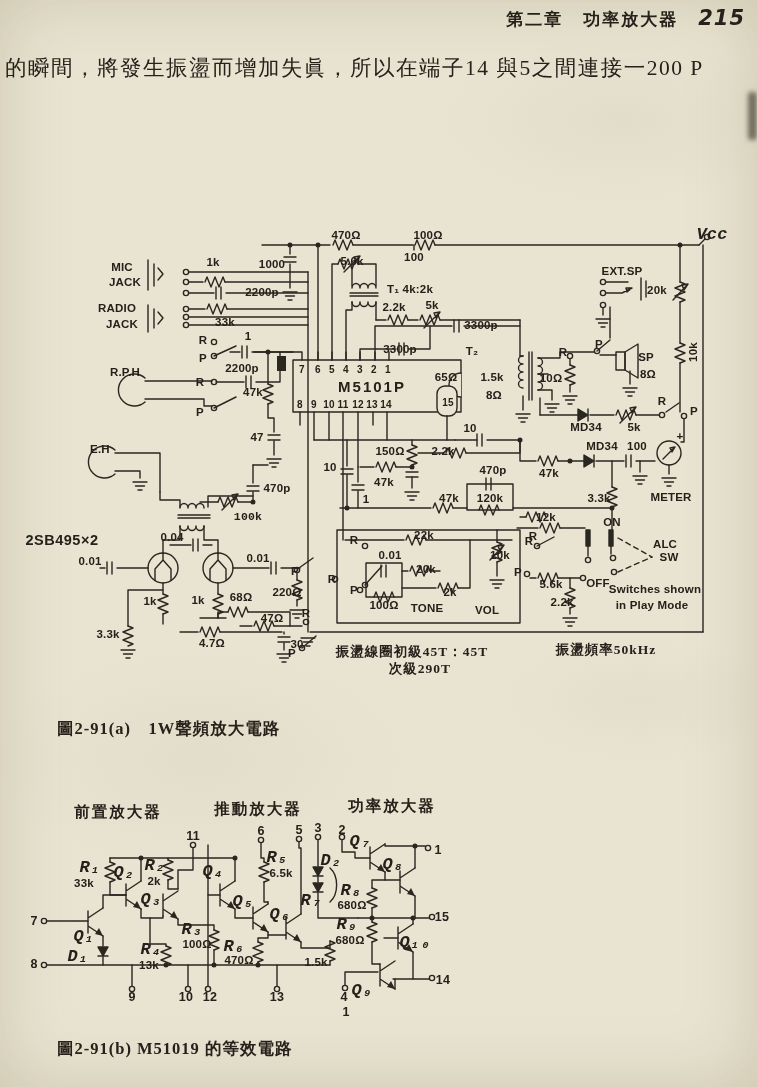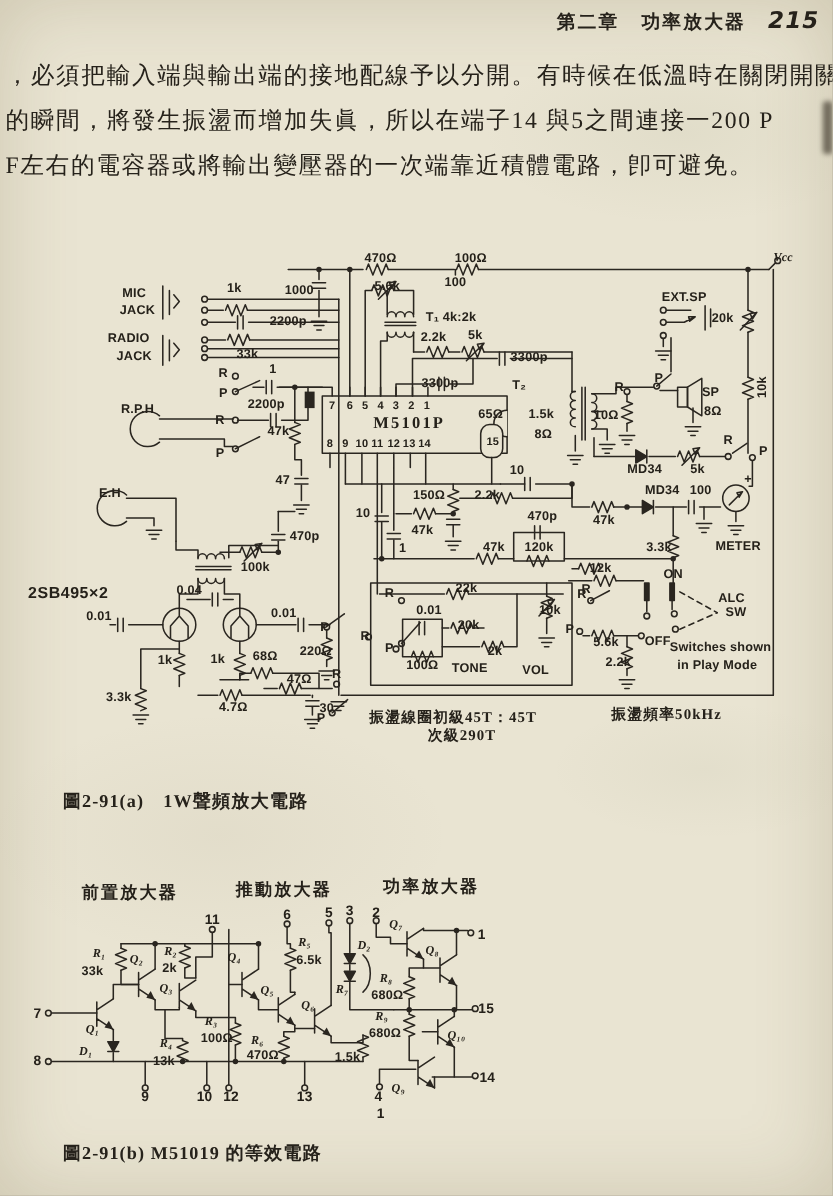--- a/index.html
+++ b/index.html
@@ -21,42 +21,40 @@
   .cap-a{left:57px;top:718px;}
   .cap-b{left:57px;top:1038px;}
   svg.art{position:absolute;left:0;top:0;}
   .clabel{position:absolute;transform:translate(-50%,-50%);
           font-family:"Liberation Sans",sans-serif;font-weight:bold;font-size:11.5px;
           color:#25211a;white-space:nowrap;letter-spacing:.2px;}
   .clabel.s{font-size:10px;}
   .clabel.p{font-size:12.5px;}
   .clabel.ic{font-size:15px;letter-spacing:2px;}
   .clabel.v{transform:translate(-50%,-50%) rotate(-90deg);}
-  .clabel.it{font-family:Liberation Serif, serif;font-style:italic;font-size:11px;}
+  .clabel.it{font-family:Liberation Mono, monospace;font-style:italic;font-size:17px;}
   .clabel.big{font-size:14.5px;letter-spacing:.5px;}
   .clabel.cjk{font-family:"Liberation Serif",serif;font-weight:600;font-size:13.5px;letter-spacing:1px;}
   .clabel.cjkh{font-family:"Liberation Serif",serif;font-weight:700;font-size:15.5px;letter-spacing:2px;}
 </style>
 </head>
 <body>
 
 <div class="page">
   <div class="texture"></div>
   <div class="edge-smudge"></div>
 
   <div class="header">
     <span class="hword">第二章</span>
     <span class="hword">功率放大器</span>
     <span class="pnum">215</span>
   </div>
 
   <div class="para">
-    <div>，必須把輸入端與輸出端的接地配線予以分開。有時候在低溫時在關閉開關</div>
     <div>的瞬間，將發生振盪而增加失眞，所以在端子14 與5之間連接一200 P</div>
-    <div>F左右的電容器或將輸出變壓器的一次端靠近積體電路，卽可避免。</div>
   </div>
 
   <svg class="art" width="757" height="1087" viewBox="0 0 757 1087" stroke="#2a2620" stroke-width="1.4" fill="none" stroke-linecap="round" stroke-linejoin="round">
     <defs>
       <path id="rh" d="M0,0 l2,-5 4,10 4,-10 4,10 4,-10 2,5"></path>
       <path id="cv" d="M-6,0 H6 M-6,5 H6"></path>
       <path id="ch" d="M0,-6 V6 M5,-6 V6"></path>
       <g id="gnd">
           <path d="M-7,0 H7 M-4.5,4 H4.5 M-2,8 H2"></path>
         </g>
@@ -541,21 +539,21 @@
       <span class="clabel" style="left: 248px; top: 336px;">1</span>
       <span class="clabel" style="left: 203px; top: 358px;">P</span>
       <span class="clabel" style="left: 242px; top: 368px;">2200p</span>
       <span class="clabel" style="left: 125px; top: 372px;">R.P.H</span>
       <span class="clabel" style="left: 200px; top: 382px;">R</span>
       <span class="clabel" style="left: 253px; top: 392px;">47k</span>
       <span class="clabel" style="left: 200px; top: 412px;">P</span>
       <span class="clabel" style="left: 257px; top: 437px;">47</span>
       <span class="clabel" style="left: 100px; top: 449px;">E.H</span>
       <span class="clabel" style="left: 277px; top: 488px;">470p</span>
-      <span class="clabel" style="left: 232px; top: 516px;">100k</span>
+      <span class="clabel" style="left: 248px; top: 516px; font-family: Liberation Mono, monospace;">100k</span>
       <span class="clabel big" style="left: 62px; top: 540px;">2SB495×2</span>
       <span class="clabel" style="left: 172px; top: 537px;">0.04</span>
       <span class="clabel" style="left: 90px; top: 561px;">0.01</span>
       <span class="clabel" style="left: 258px; top: 558px;">0.01</span>
       <span class="clabel" style="left: 150px; top: 601px;">1k</span>
       <span class="clabel" style="left: 198px; top: 600px;">1k</span>
       <span class="clabel" style="left: 241px; top: 597px;">68Ω</span>
       <span class="clabel" style="left: 108px; top: 634px;">3.3k</span>
       <span class="clabel" style="left: 212px; top: 643px;">4.7Ω</span>
       <span class="clabel" style="left: 272px; top: 618px;">47Ω</span>
@@ -564,21 +562,21 @@
       <span class="clabel" style="left: 292px; top: 653px;">P</span>
       <span class="clabel" style="left: 346px; top: 235px;">470Ω</span>
       <span class="clabel" style="left: 428px; top: 235px;">100Ω</span>
       <span class="clabel" style="left: 352px; top: 261px;">5.6k</span>
       <span class="clabel" style="left: 414px; top: 257px;">100</span>
       <span class="clabel" style="left: 410px; top: 289px;">T₁ 4k:2k</span>
       <span class="clabel" style="left: 394px; top: 307px;">2.2k</span>
       <span class="clabel" style="left: 432px; top: 305px;">5k</span>
       <span class="clabel" style="left: 481px; top: 325px;">3300p</span>
       <span class="clabel" style="left: 400px; top: 349px;">3300p</span>
-      <span class="clabel ic" style="left: 372px; top: 386px; font-family: Liberation Serif, serif;">M5101P</span>
+      <span class="clabel ic" style="left: 372px; top: 386px;">M5101P</span>
       <span class="clabel s" style="left: 302px; top: 369px;">7</span>
       <span class="clabel s" style="left: 318px; top: 369px;">6</span>
       <span class="clabel s" style="left: 332px; top: 369px;">5</span>
       <span class="clabel s" style="left: 346px; top: 369px;">4</span>
       <span class="clabel s" style="left: 360px; top: 369px;">3</span>
       <span class="clabel s" style="left: 374px; top: 369px;">2</span>
       <span class="clabel s" style="left: 388px; top: 369px;">1</span>
       <span class="clabel s" style="left: 300px; top: 404px;">8</span>
       <span class="clabel s" style="left: 314px; top: 404px;">9</span>
       <span class="clabel s" style="left: 329px; top: 404px;">10</span>

